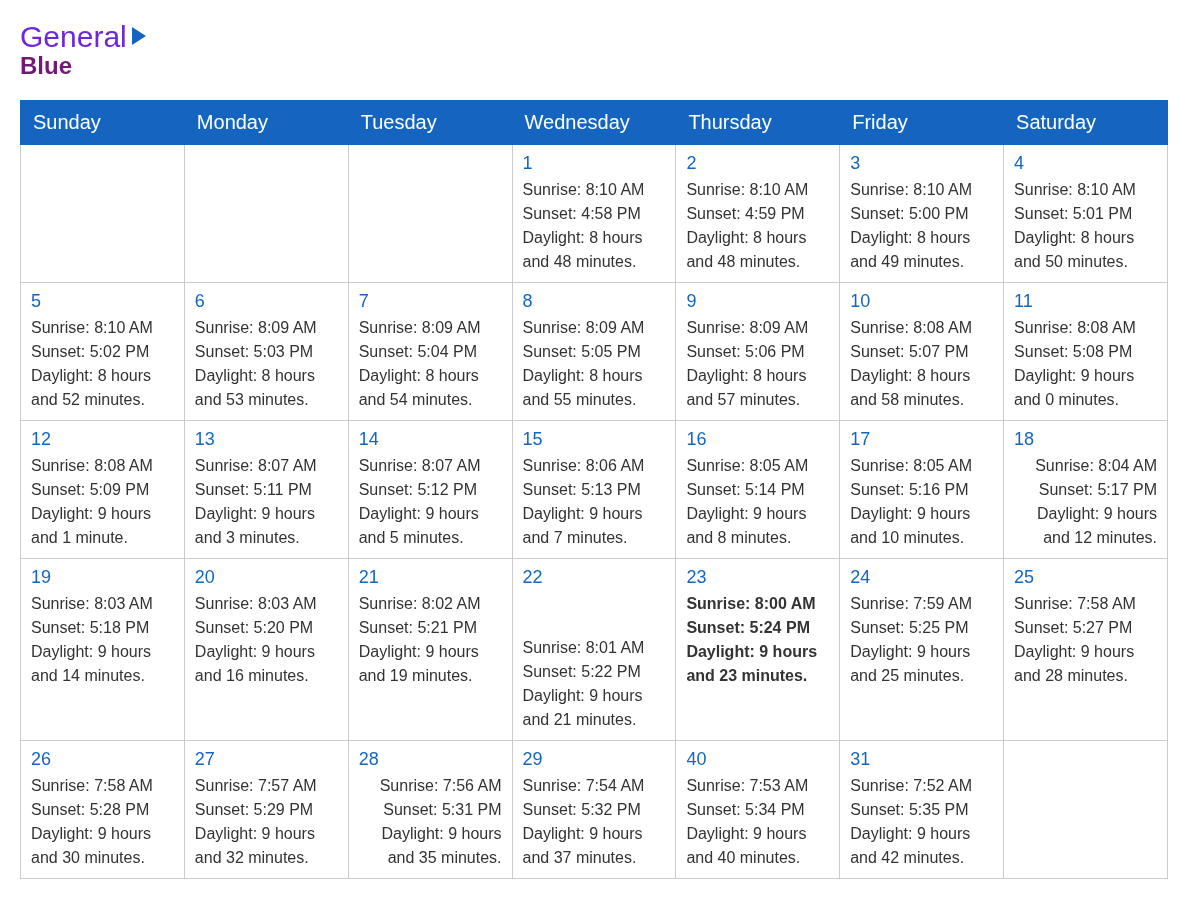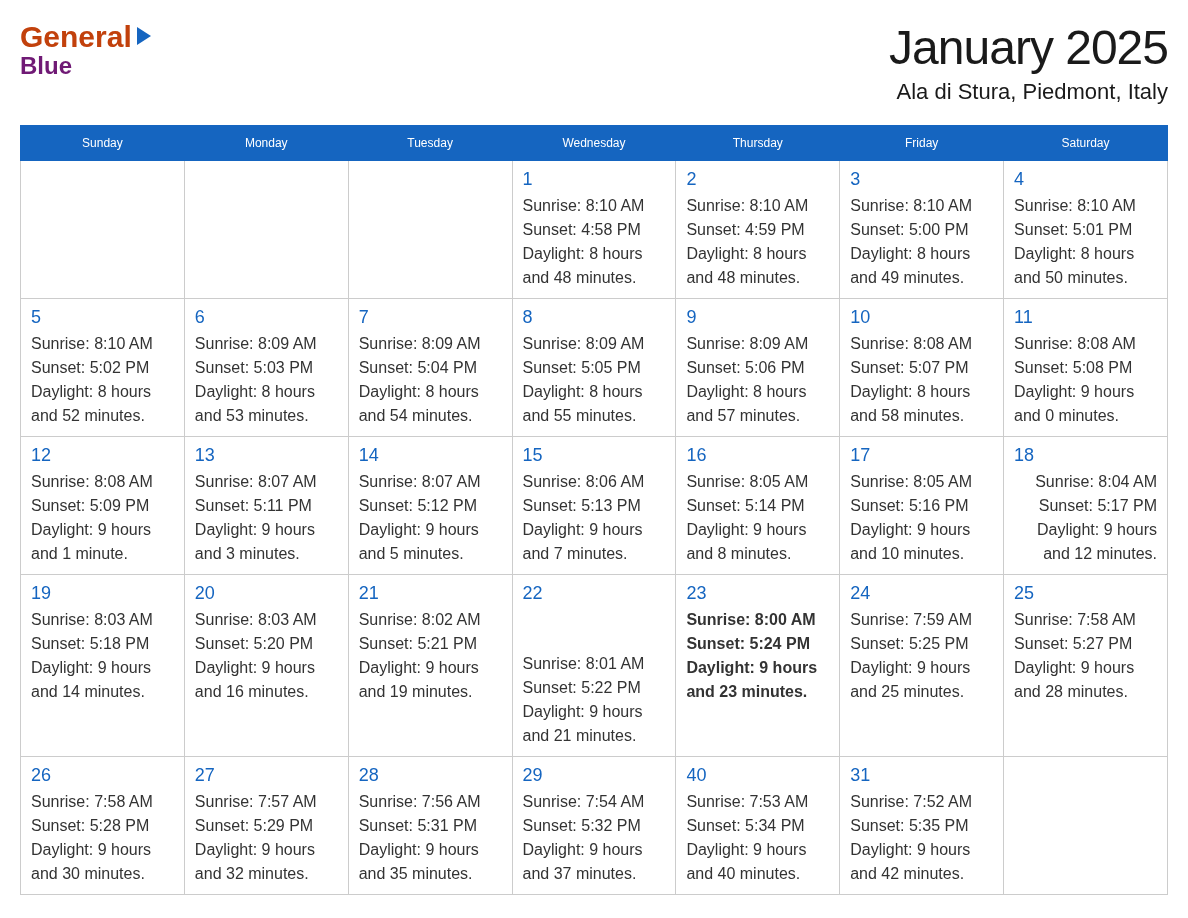--- a/index.html
+++ b/index.html
@@ -36,22 +36,22 @@
       margin-top: 4px;
     }
     .calendar {
       width: 100%;
       border-collapse: collapse;
     }
     .calendar th {
       background-color: #1565c0;
       color: #fff;
       padding: 10px 12px;
-      text-align: center;
-      font-size: 12px;
+      text-align: left;
+      font-size: 20px;
       font-weight: normal;
       border: 1px solid #1565c0;
     }
     .calendar td {
       border: 1px solid #ccc;
       vertical-align: top;
       padding: 8px 10px;
       width: calc(100% / 7);
       min-height: 110px;
       font-size: 13px;
@@ -89,28 +89,24 @@
       position: relative;
       top: -1px;
     }
   </style>
 </head>
 <body>
 
 <div class="header">
   <div class="logo">
     <div class="logo-line1">
-      <span style="font-size:30px;font-weight:bold;color:#c2410c;">General</span>
+      <span style="font-size:30px;font-weight:normal;color:#6d28d9;">General</span>
       <span class="triangle-right"></span>
     </div>
     <span style="font-size:24px;font-weight:bold;color:#701a75;margin-top:-2px;">Blue</span>
-  </div>
-  <div class="title-area">
-    <div class="month-title">January 2025</div>
-    <div class="location-title">Ala di Stura, Piedmont, Italy</div>
   </div>
 </div>
 
 <table class="calendar">
   <thead>
     <tr>
     <th>Sunday</th>
         <th>Monday</th>
         <th>Tuesday</th>
         <th>Wednesday</th>
@@ -316,21 +312,21 @@
         </td>
         <td>
           <span class="day-number">27</span>
           <div class="day-info" style="white-space: pre-line;">Sunrise: 7:57 AM
 Sunset: 5:29 PM
 Daylight: 9 hours
 and 32 minutes.</div>
         </td>
         <td>
           <span class="day-number">28</span>
-          <div class="day-info" style="white-space: pre-line;">Sunrise: 7:56 AM
+          <div class="day-info" style="white-space: pre-line; text-align: right;">Sunrise: 7:56 AM
 Sunset: 5:31 PM
 Daylight: 9 hours
 and 35 minutes.</div>
         </td>
         <td>
           <span class="day-number">29</span>
           <div class="day-info" style="white-space: pre-line;">Sunrise: 7:54 AM
 Sunset: 5:32 PM
 Daylight: 9 hours
 and 37 minutes.</div>

